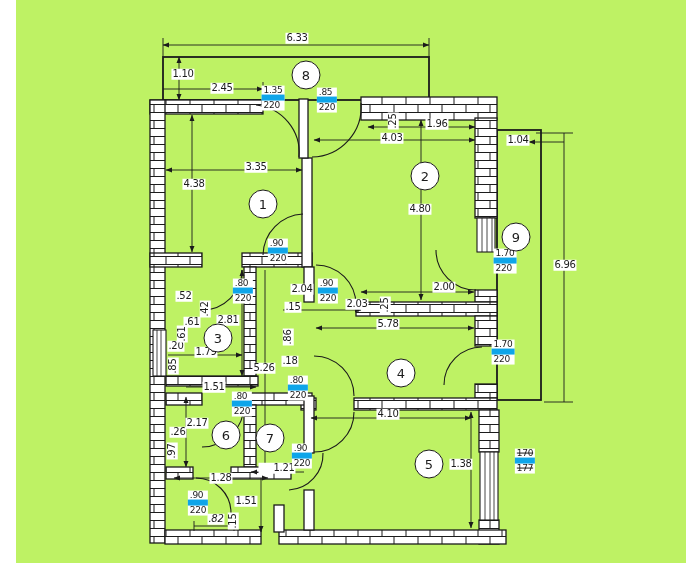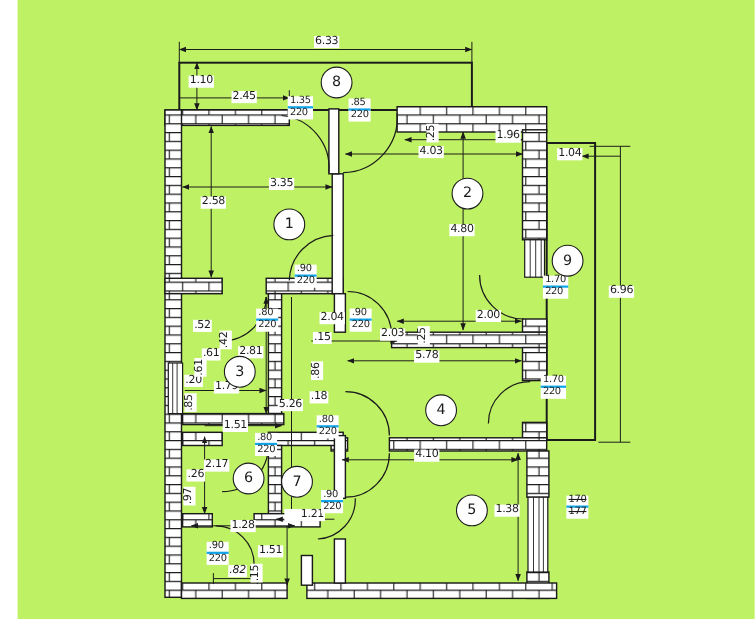--- a/index.html
+++ b/index.html
@@ -15,21 +15,21 @@
   .dim {
     position:absolute; font-size:10px; line-height:1.05; white-space:nowrap;
     background:#ffffff; padding:0 1px; transform:translate(-50%,-50%);
     letter-spacing:-0.3px;
   }
   .door-label {
     position:absolute; font-size:9px; line-height:1.05; text-align:left;
     background:#ffffff; transform:translate(-50%,-50%); letter-spacing:-0.3px;
   }
   .door-label .top { display:block; padding:0 2px; }
-  .door-label .bot { display:block; border-top:2px solid #0ea5e9; padding:0 2px; }
+  .door-label .bot { display:block; border-top:6px solid #0ea5e9; padding:0 2px; }
   .door-label.strike .top, .door-label.strike .bot { text-decoration:line-through; }
   .room-badge {
     position:absolute; width:27px; height:27px; border:1.5px solid #1b1b1b;
     border-radius:50%; background:#ffffff; transform:translate(-50%,-50%);
     display:flex; align-items:center; justify-content:center;
     font-size:13px;
   }
 </style>
 </head>
 <body>
@@ -144,23 +144,23 @@
       <line x1="295" y1="418" x2="455" y2="418" marker-start="url(#mA)" marker-end="url(#mA)"></line>
       <line x1="455" y1="412" x2="455" y2="528" marker-start="url(#mA)" marker-end="url(#mA)"></line>
     </g>
   </svg>
 
   <div class="layer">
       <div class="dim" style="left: 281px; top: 38px;">6.33</div>
       <div class="dim" style="left: 167px; top: 74px;">1.10</div>
       <div class="dim" style="left: 206px; top: 88px; text-align: center;">2.45</div>
       <div class="dim" style="left: 240px; top: 167px;">3.35</div>
-      <div class="dim" style="left: 178px; top: 184px;">2.58</div>
+      <div class="dim" style="left: 178px; top: 184px;">4.38</div>
       <div class="dim" style="left: 376px; top: 138px;">4.03</div>
-      <div class="dim" style="left: 446px; top: 124px;">1.96</div>
+      <div class="dim" style="left: 421px; top: 124px;">1.96</div>
       <div class="dim" style="left: 404px; top: 209px;">4.80</div>
       <div class="dim" style="left: 502px; top: 140px;">1.04</div>
       <div class="dim" style="left: 549px; top: 265px;">6.96</div>
       <div class="dim" style="left: 428px; top: 287px;">2.00</div>
       <div class="dim" style="left: 341px; top: 304px;">2.03</div>
       <div class="dim" style="left: 372px; top: 324px;">5.78</div>
       <div class="dim" style="left: 286px; top: 289px;">2.04</div>
       <div class="dim" style="left: 277px; top: 307px;">.15</div>
       <div class="dim" style="left: 274px; top: 361px;">.18</div>
       <div class="dim" style="left: 212px; top: 320px;">2.81</div>

